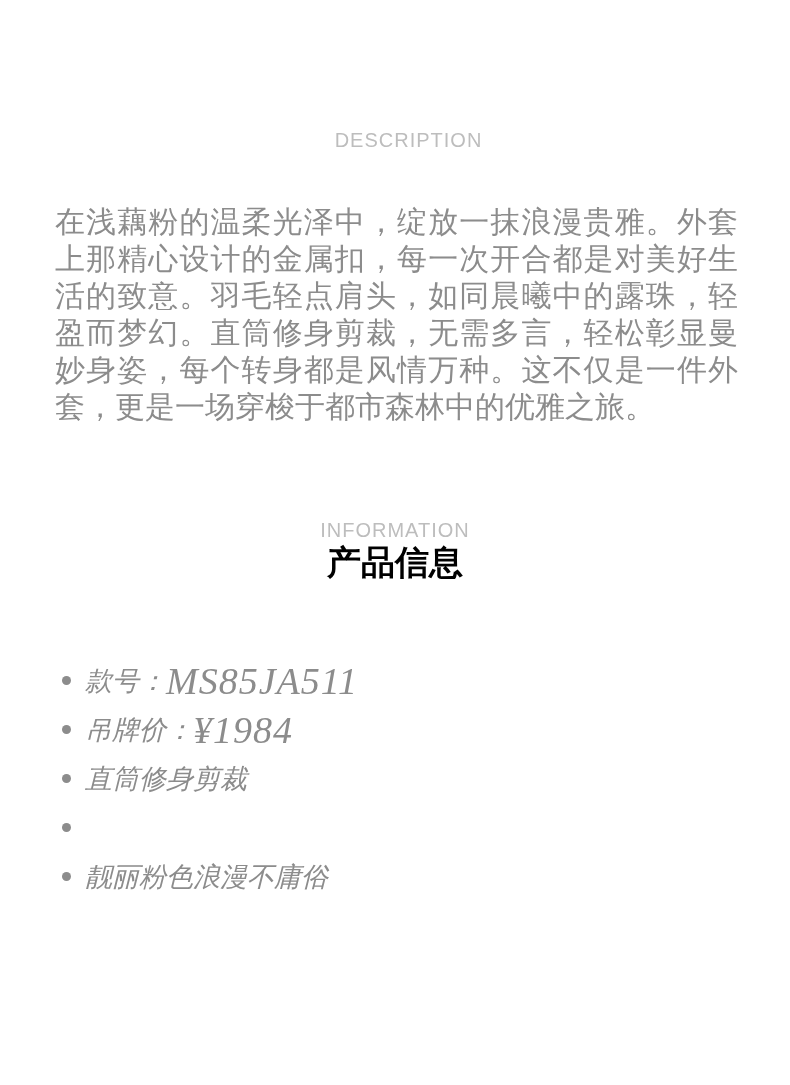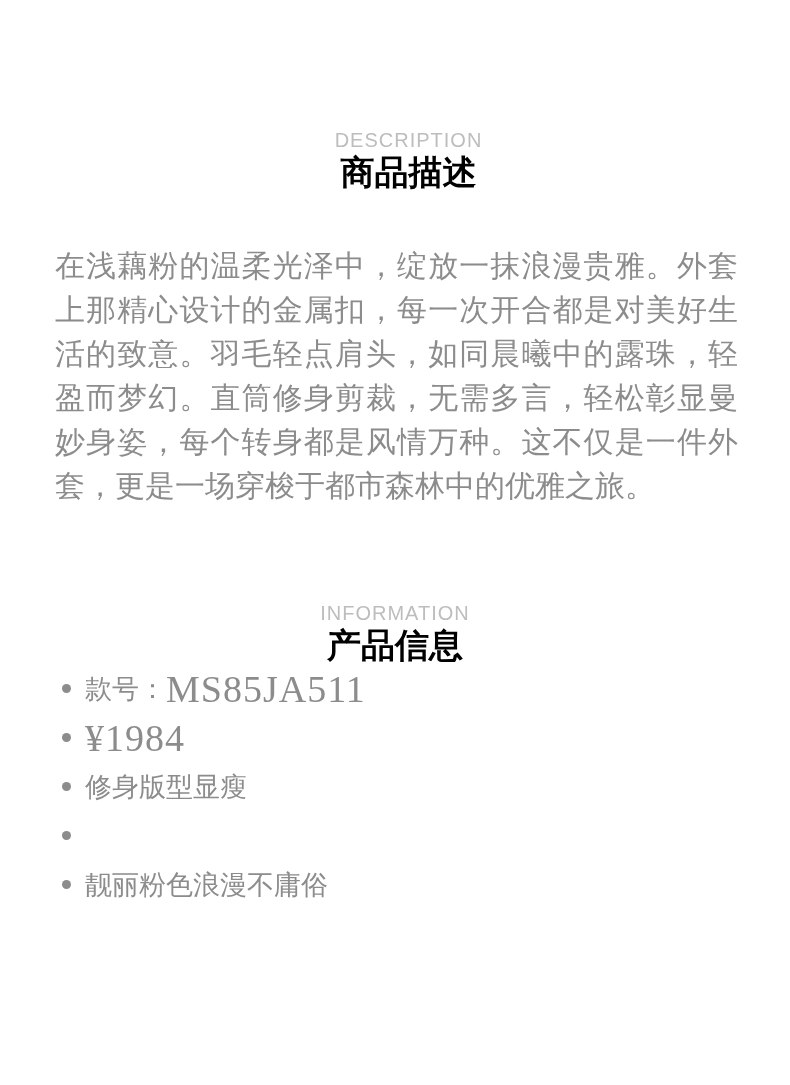--- a/index.html
+++ b/index.html
@@ -25,30 +25,32 @@
     color: #000000;
     font-weight: 700;
     margin-top: 3px;
   }
 
   #desc-head { padding-top: 130px; padding-left: 27px; }
 
   .paragraph {
     margin: 53px 52px 0 55px;
     font-size: 30px;
-    line-height: 44px;
+    line-height: 37px;
     color: #8c8c8c;
     text-align: justify;
     font-weight: 400;
   }
 
   #info-head { margin-top: 95px; text-align: center; }
 
   .info-list {
     list-style: none;
+    margin-top: 75px;
+    font-style: italic;
   }
   .info-item {
     display: flex;
     align-items: center;
     height: 49px;
     padding-left: 62px;
     font-size: 27px;
     color: #8c8c8c;
   }
   .bullet {
@@ -66,44 +68,44 @@
   }
 </style>
 </head>
 <body>
 
 <main class="page">
 
   <section>
     <header class="section-head" id="desc-head">
       <div class="eyebrow">DESCRIPTION</div>
-      <h1 class="section-title">商品描述</h1>
     </header>
     <p class="paragraph">在浅藕粉的温柔光泽中，绽放一抹浪漫贵雅。外套上那精心设计的金属扣，每一次开合都是对美好生活的致意。羽毛轻点肩头，如同晨曦中的露珠，轻盈而梦幻。直筒修身剪裁，无需多言，轻松彰显曼妙身姿，每个转身都是风情万种。这不仅是一件外套，更是一场穿梭于都市森林中的优雅之旅。</p>
   </section>
 
   <section>
     <header class="section-head" id="info-head">
       <div class="eyebrow">INFORMATION</div>
       <h1 class="section-title">产品信息</h1>
     </header>
 
     <ul class="info-list">
       <li class="info-item">
         <span class="bullet"></span>
         <span class="zh-label">款号：</span>
           <span class="latin-value">MS85JA511</span>
       </li>
       <li class="info-item">
         <span class="bullet"></span>
+        <span class="zh-label">吊牌价：</span>
           <span class="latin-value">¥1984</span>
       </li>
       <li class="info-item">
         <span class="bullet"></span>
-        <span class="zh-label">修身版型显瘦</span>
+        <span class="zh-label">直筒修身剪裁</span>
           <span class="latin-value"></span>
       </li>
       <li class="info-item">
         <span class="bullet"></span>
           <span class="latin-value"></span>
       </li>
       <li class="info-item">
         <span class="bullet"></span>
         <span class="zh-label">靓丽粉色浪漫不庸俗</span>
           <span class="latin-value"></span>

